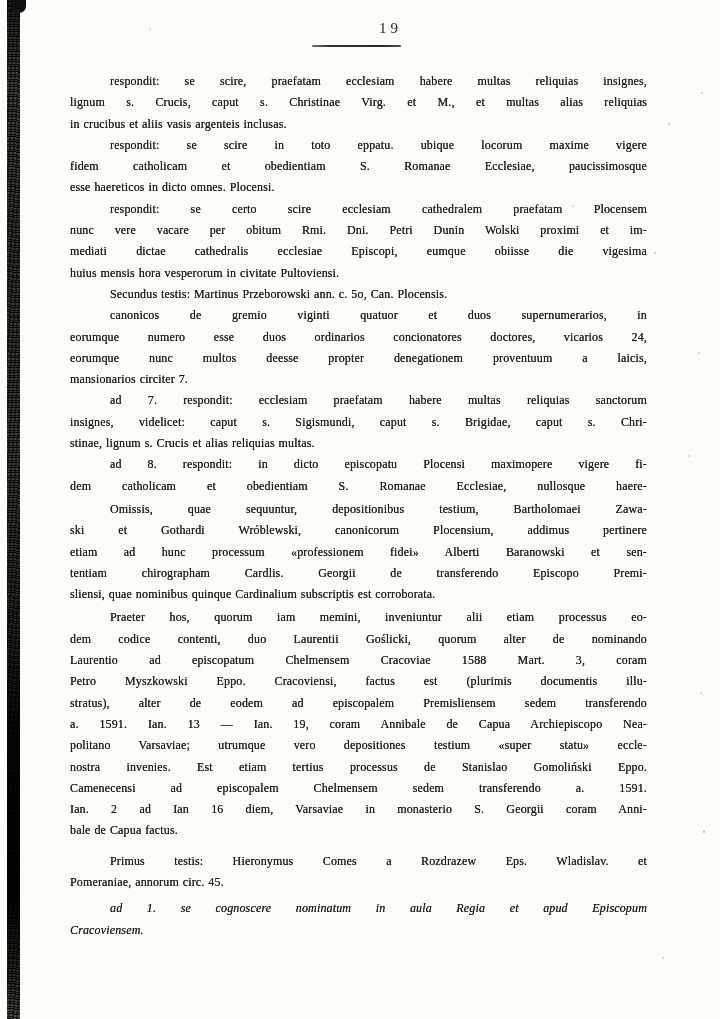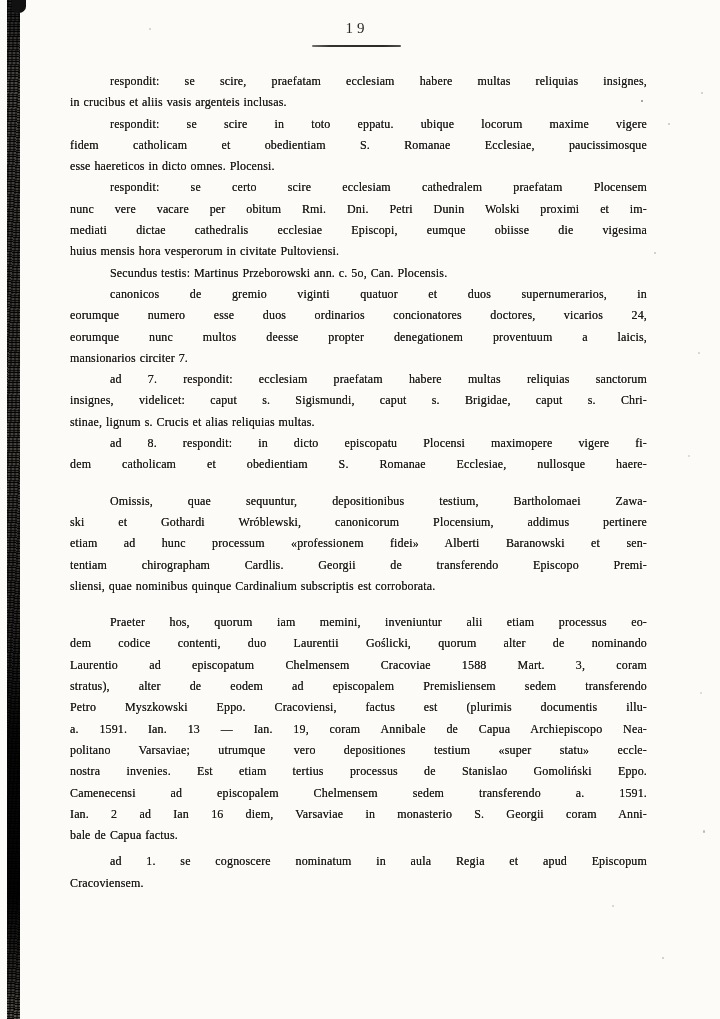--- a/index.html
+++ b/index.html
@@ -28,42 +28,42 @@
   }
   .binding-top-blot {
     position:absolute; left:12px; top:0; width:14px; height:13px;
     background:#111; border-radius:0 0 50% 40%;
   }
 
   
   .pagehead { position:absolute; left:0; top:0; width:720px; }
   .pagenum {
     position:absolute; left:312px; top:20px; width:90px;
-    text-align:center; font-size:15px; letter-spacing:4px;
+    text-align:right; font-size:15px; letter-spacing:4px;
     color:#2a2925;
   }
   .pagenum-rule {
     position:absolute; left:312px; top:45px; width:89px; height:2px;
     background:linear-gradient(90deg, rgba(40,40,38,.65), #33322e 20%, #2b2a27 80%, rgba(40,40,38,.8));
     border-radius:1px;
   }
 
   
   .bodytext { position:absolute; left:70px; top:71px; width:577px; }
   .para { font-size:12px; line-height:21.3px; letter-spacing:.15px; word-spacing:.06em; }
   .para .line {
     text-align:justify;
     text-align-last:justify;
     text-shadow:0 0 .5px rgba(25,24,22,.85);
   }
   .para .line.last { text-align-last:left; }
   .para .line:first-child { text-indent:40px; }
-  .gap-3 { margin-top:15px; }
+  .gap-3 { margin-top:2px; }
   .gap-9 { margin-top:9px; }
-  .gap-5 { margin-top:5px; }
+  .gap-5 { margin-top:5px;font-style:italic; }
 
   
   .speck { position:absolute; background:rgba(45,44,40,.55); border-radius:50%; }
   .s1 { left:641px; top:100px; width:2px; height:2px; }
   .s2 { left:668px; top:123px; width:2px; height:2px; opacity:.5; }
   .s3 { left:701px; top:92px;  width:2px; height:2px; opacity:.45; }
   .s4 { left:654px; top:252px; width:2px; height:2px; opacity:.5; }
   .s5 { left:698px; top:352px; width:2px; height:2px; opacity:.4; }
   .s6 { left:572px; top:205px; width:2px; height:2px; opacity:.35; }
   .s7 { left:703px; top:830px; width:2px; height:3px; opacity:.6; }
@@ -82,20 +82,21 @@
   <div class="binding-top-blot"></div>
 
   <header class="pagehead">
     <div class="pagenum">19</div>
     <div class="pagenum-rule"></div>
   </header>
 
   <main class="bodytext">
     <div class="para">
         <div class="line">respondit: se scire, praefatam ecclesiam habere multas reliquias insignes,</div>
+        <div class="line">lignum s. Crucis, caput s. Christinae Virg. et M., et multas alias reliquias</div>
         <div class="line last">in crucibus et aliis vasis argenteis inclusas.</div>
       </div>
     <div class="para">
         <div class="line">respondit: se scire in toto eppatu. ubique locorum maxime vigere</div>
         <div class="line">fidem catholicam et obedientiam S. Romanae Ecclesiae, paucissimosque</div>
         <div class="line last">esse haereticos in dicto omnes. Plocensi.</div>
       </div>
     <div class="para">
         <div class="line">respondit: se certo scire ecclesiam cathedralem praefatam Plocensem</div>
         <div class="line">nunc vere vacare per obitum Rmi. Dni. Petri Dunin Wolski proximi et im-</div>
@@ -124,28 +125,32 @@
         <div class="line">Omissis, quae sequuntur, depositionibus testium, Bartholomaei Zawa-</div>
         <div class="line">ski et Gothardi Wróblewski, canonicorum Plocensium, addimus pertinere</div>
         <div class="line">etiam ad hunc processum «professionem fidei» Alberti Baranowski et sen-</div>
         <div class="line">tentiam chirographam Cardlis. Georgii de transferendo Episcopo Premi-</div>
         <div class="line last">sliensi, quae nominibus quinque Cardinalium subscriptis est corroborata.</div>
       </div>
     <div class="para gap-3">
         <div class="line">Praeter hos, quorum iam memini, inveniuntur alii etiam processus eo-</div>
         <div class="line">dem codice contenti, duo Laurentii Goślicki, quorum alter de nominando</div>
         <div class="line">Laurentio ad episcopatum Chelmensem Cracoviae 1588 Mart. 3, coram</div>
+        <div class="line">Petro Myszkowski Eppo. Cracoviensi, factus est (plurimis documentis illu-</div>
         <div class="line">stratus), alter de eodem ad episcopalem Premisliensem sedem transferendo</div>
-        <div class="line">Petro Myszkowski Eppo. Cracoviensi, factus est (plurimis documentis illu-</div>
         <div class="line">a. 1591. Ian. 13 — Ian. 19, coram Annibale de Capua Archiepiscopo Nea-</div>
         <div class="line">politano Varsaviae; utrumque vero depositiones testium «super statu» eccle-</div>
         <div class="line">nostra invenies. Est etiam tertius processus de Stanislao Gomoliński Eppo.</div>
         <div class="line">Camenecensi ad episcopalem Chelmensem sedem transferendo a. 1591.</div>
         <div class="line">Ian. 2 ad Ian 16 diem, Varsaviae in monasterio S. Georgii coram Anni-</div>
         <div class="line last">bale de Capua factus.</div>
+      </div>
+    <div class="para gap-9">
+        <div class="line">Primus testis: Hieronymus Comes a Rozdrazew Eps. Wladislav. et</div>
+        <div class="line last">Pomeraniae, annorum circ. 45.</div>
       </div>
     <div class="para gap-5">
         <div class="line">ad 1. se cognoscere nominatum in aula Regia et apud Episcopum</div>
         <div class="line last">Cracoviensem.</div>
       </div>
   </main>
 
   <span class="speck s1"></span>
   <span class="speck s2"></span>
   <span class="speck s3"></span>

